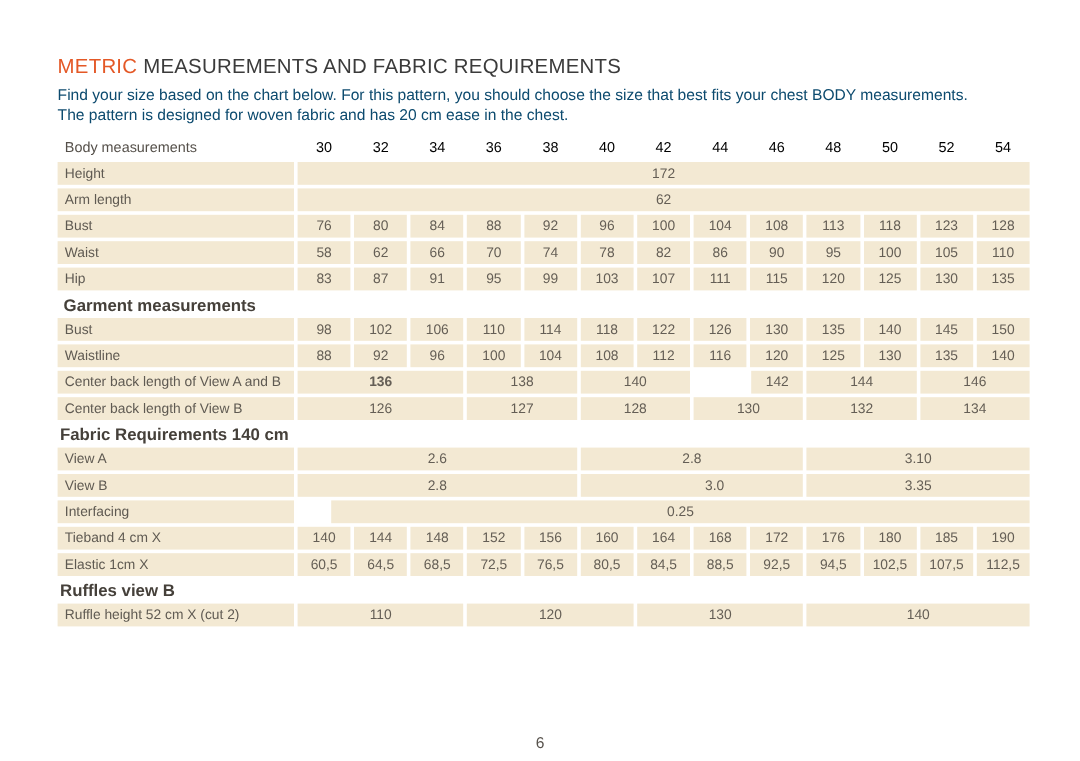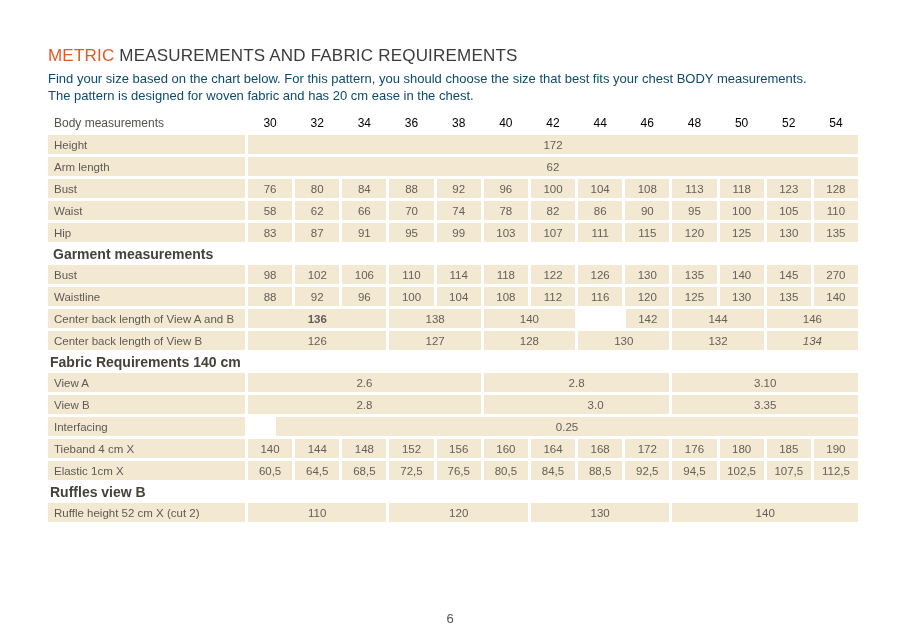--- a/index.html
+++ b/index.html
@@ -130,21 +130,21 @@
           <div class="tcell cell-bg">106</div>
           <div class="tcell cell-bg">110</div>
           <div class="tcell cell-bg">114</div>
           <div class="tcell cell-bg">118</div>
           <div class="tcell cell-bg">122</div>
           <div class="tcell cell-bg">126</div>
           <div class="tcell cell-bg">130</div>
           <div class="tcell cell-bg">135</div>
           <div class="tcell cell-bg">140</div>
           <div class="tcell cell-bg">145</div>
-          <div class="tcell cell-bg">270</div>
+          <div class="tcell cell-bg">150</div>
         </div>
         <div class="trow">
           <div class="tlabel cell-bg">Waistline</div>
           <div class="tcell cell-bg">88</div>
           <div class="tcell cell-bg">92</div>
           <div class="tcell cell-bg">96</div>
           <div class="tcell cell-bg">100</div>
           <div class="tcell cell-bg">104</div>
           <div class="tcell cell-bg">108</div>
           <div class="tcell cell-bg">112</div>
@@ -164,21 +164,21 @@
           <div class="tcell cell-bg" style="grid-column: span 2;">144</div>
           <div class="tcell cell-bg" style="grid-column: span 2;">146</div>
         </div>
         <div class="trow">
           <div class="tlabel cell-bg">Center back length of View  B</div>
           <div class="tcell cell-bg" style="grid-column: span 3;">126</div>
           <div class="tcell cell-bg" style="grid-column: span 2;">127</div>
           <div class="tcell cell-bg" style="grid-column: span 2;">128</div>
           <div class="tcell cell-bg" style="grid-column: span 2;">130</div>
           <div class="tcell cell-bg" style="grid-column: span 2;">132</div>
-          <div class="tcell cell-bg" style="grid-column: span 2; font-style: italic;">134</div>
+          <div class="tcell cell-bg" style="grid-column: span 2;">134</div>
         </div>
         <div class="section">Fabric Requirements 140 cm</div>
         <div class="trow">
           <div class="tlabel cell-bg">View A</div>
           <div class="tcell cell-bg" style="grid-column: span 5;">2.6</div>
           <div class="tcell cell-bg" style="grid-column: span 4;">2.8</div>
           <div class="tcell cell-bg" style="grid-column: span 4;">3.10</div>
         </div>
         <div class="trow">
           <div class="tlabel cell-bg">View B</div>

